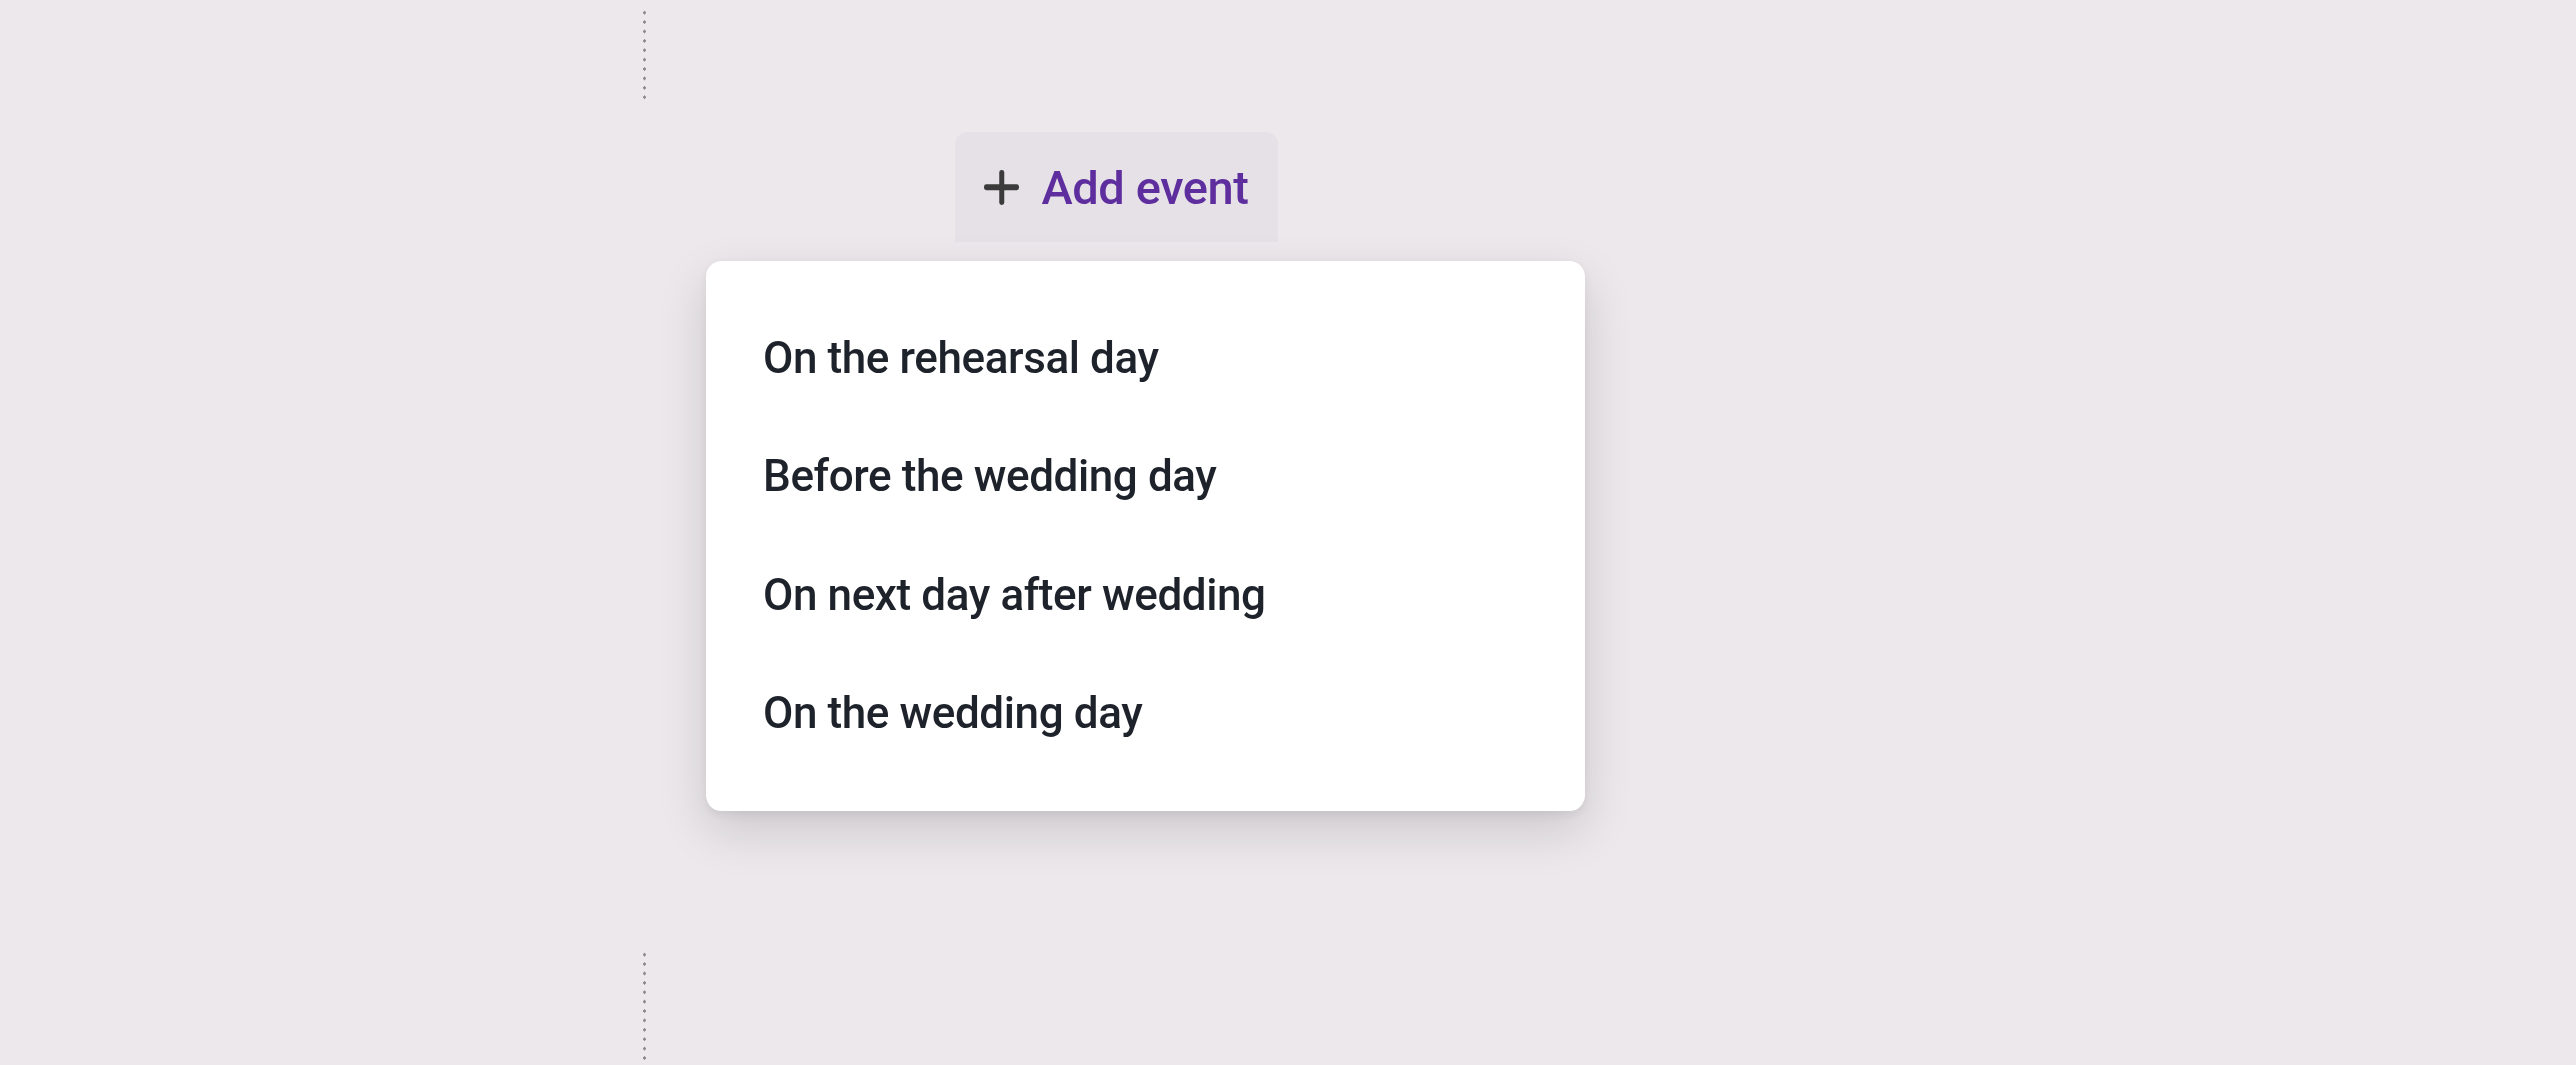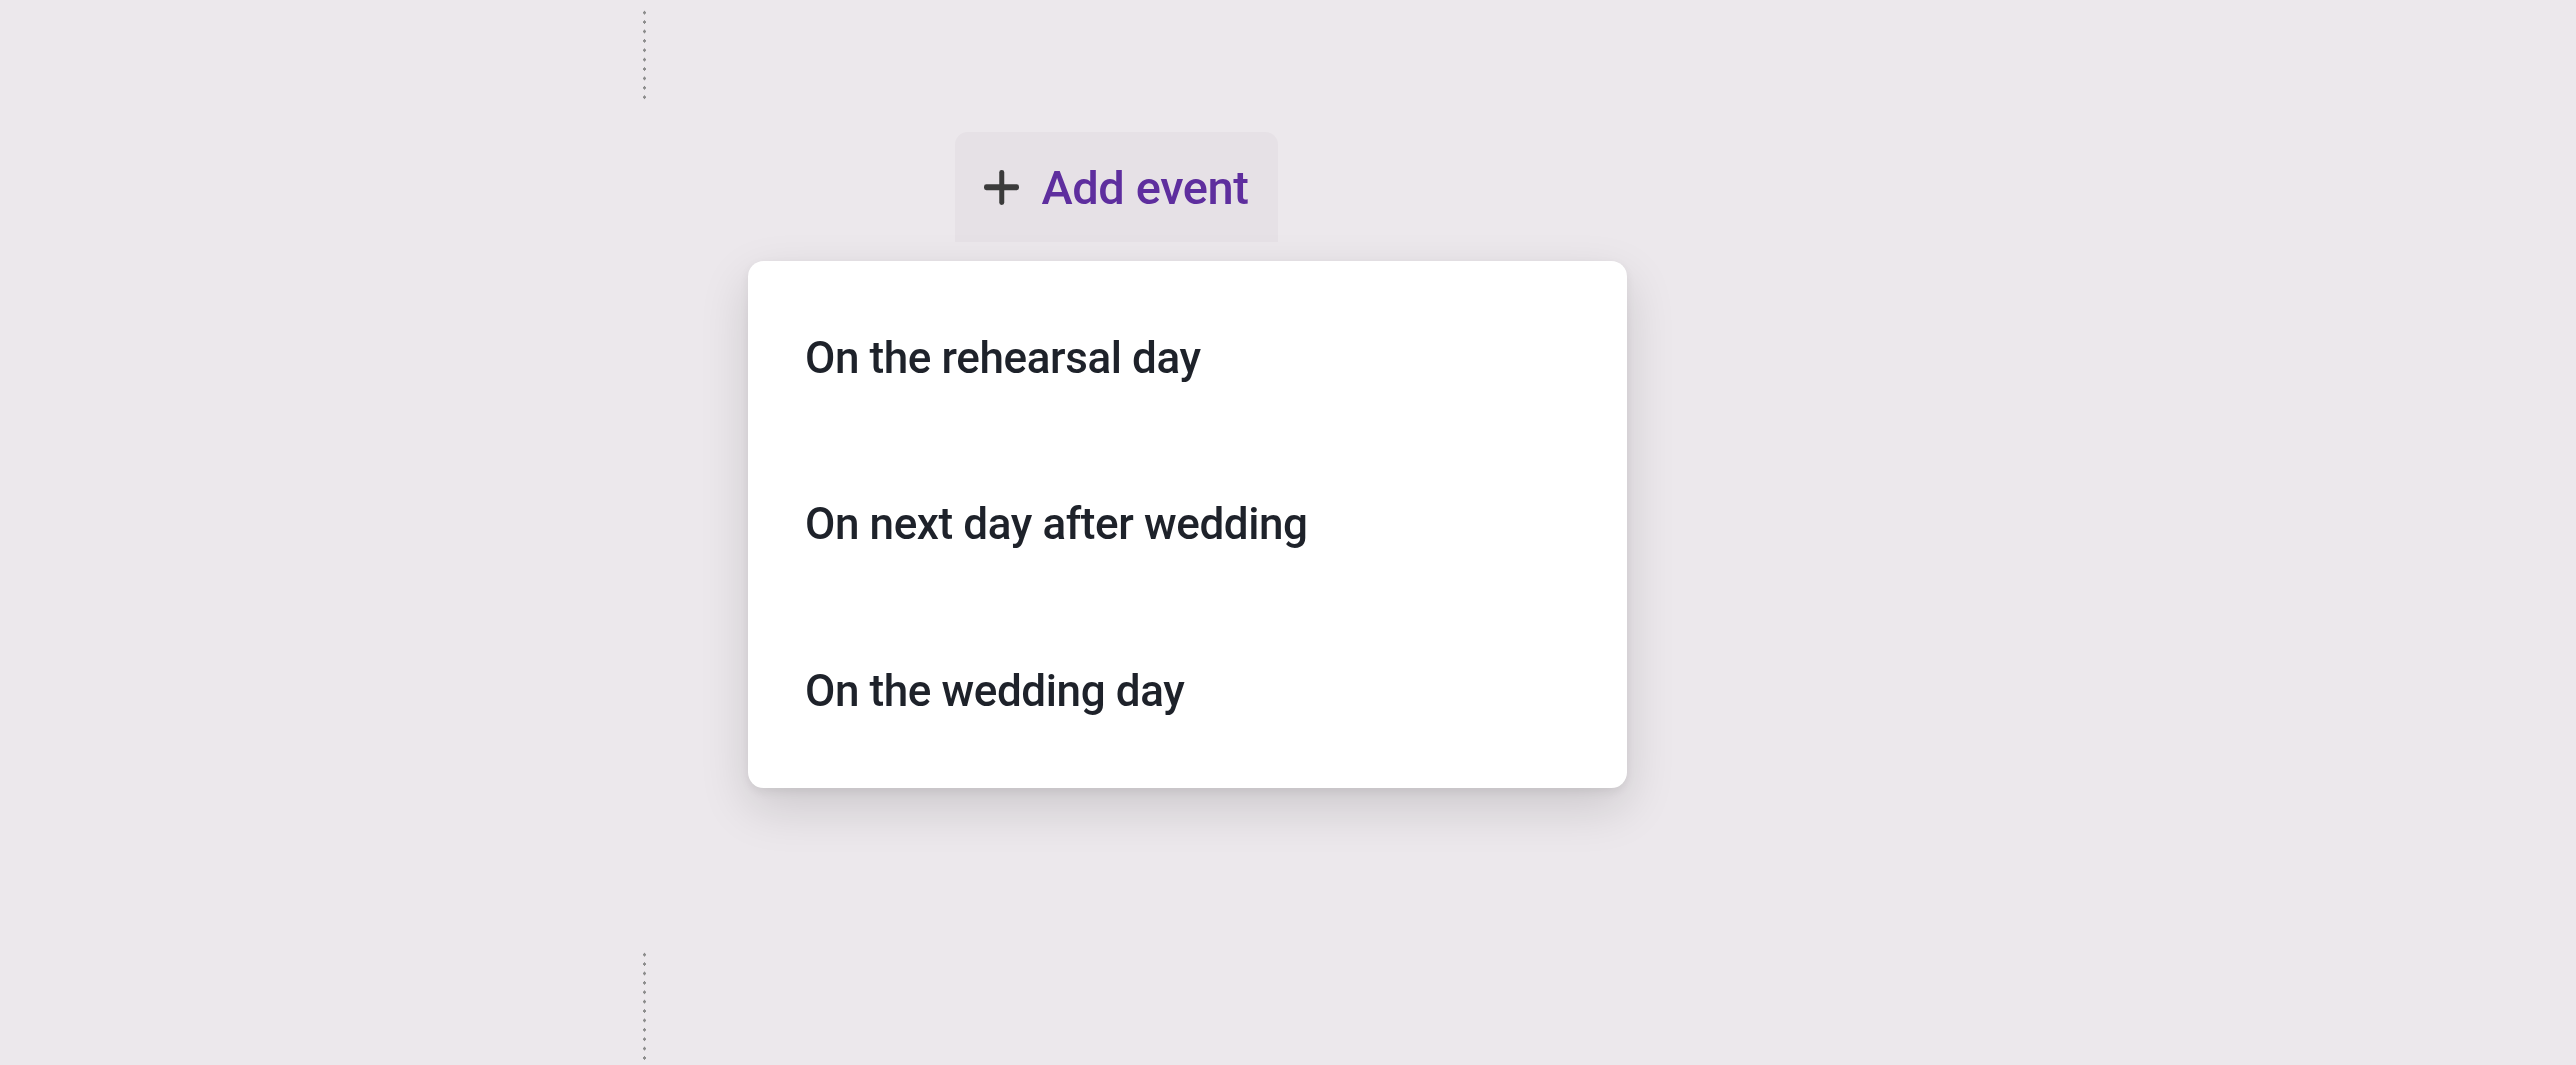--- a/index.html
+++ b/index.html
@@ -97,30 +97,29 @@
 
     .add-event-label {
       font-size: 47px;
       font-weight: 500;
       color: #5e2e9e;
       letter-spacing: -0.4px;
     }
 
     .dropdown-menu {
       position: absolute;
-      left: 748px;
+      left: 706px;
       top: 253px;
       width: 879px;
       background: #ffffff;
       border-radius: 15.7px;
       box-shadow: 0 19px 50px rgba(0,0,0,0.14), 0 3.1px 9.4px rgba(0,0,0,0.06);
       padding: 38px 0;
       display: flex;
       flex-direction: column;
-      gap: 48px;
     }
 
     .dropdown-item {
       font-size: 44px;
       font-weight: 500;
       color: #1e222a;
       padding: 35px 57px;
       text-align: left;
       background: none;
       border: none;
@@ -137,20 +136,21 @@
 
   <div class="dotted-line-top"></div>
 
   <button class="add-event-button">
     <span class="plus-icon"></span>
     <span class="add-event-label">Add event</span>
   </button>
 
   <div class="dropdown-menu">
     <button class="dropdown-item">On the rehearsal day</button>
+    <button class="dropdown-item">Before the wedding day</button>
     <button class="dropdown-item">On next day after wedding</button>
     <button class="dropdown-item">On the wedding day</button>
   </div>
 
   <div class="dotted-line-bottom"></div>
 
 </div>
 
 
 </body></html>

